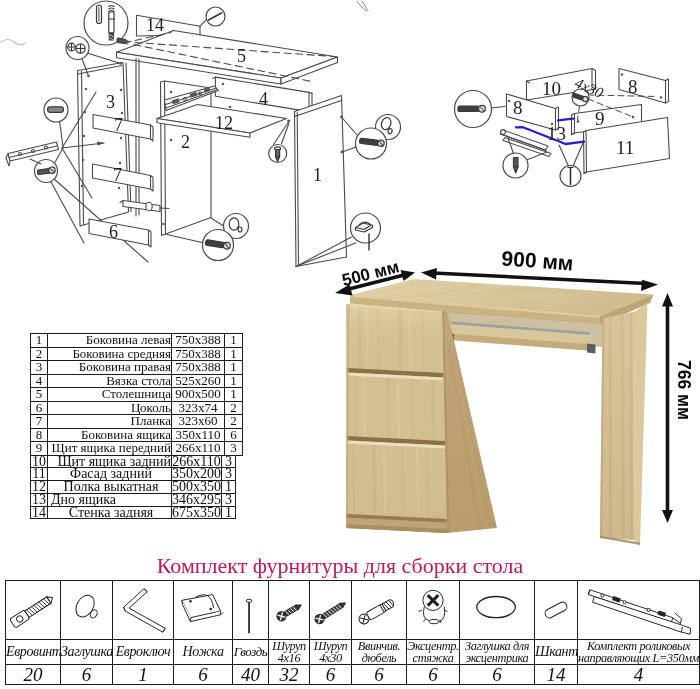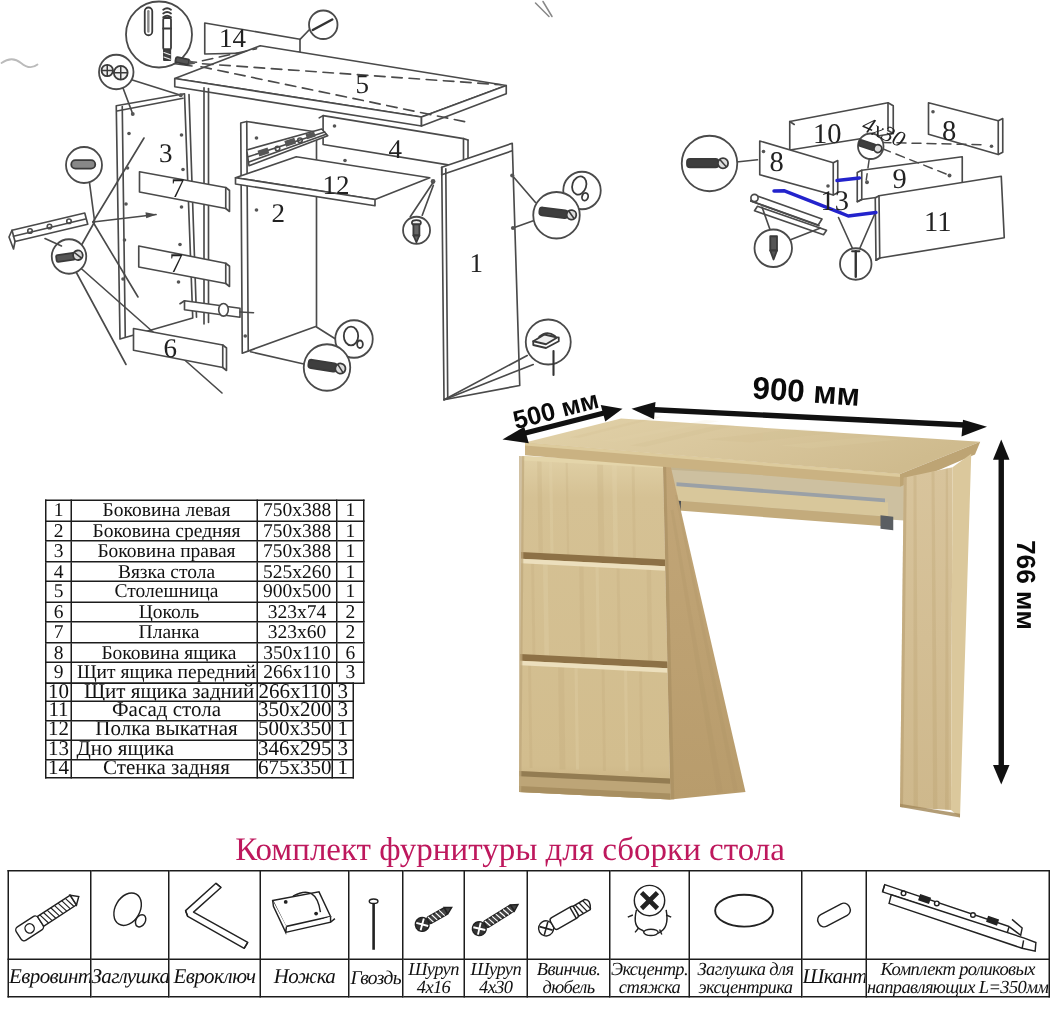--- a/index.html
+++ b/index.html
@@ -9,21 +9,21 @@
   table{border-collapse:collapse;table-layout:fixed;}
   
   #ptA{left:30px;top:333px;width:205px;}
   #ptA td{border:1.3px solid #1c1c1c;padding:0;font-size:13px;line-height:12.2px;height:12.5px;
           color:#111;white-space:nowrap;overflow:hidden;}
   
   #ptB{left:30px;top:454.5px;width:198px;}
   #ptB td{border:1.3px solid #1c1c1c;padding:0;font-size:14px;line-height:11.8px;height:11.8px;
           color:#111;white-space:nowrap;overflow:hidden;}
   .cnum{text-align:center;}
-  .cname{text-align:center;padding-left:3px !important;}
+  .cname{text-align:right;padding-left:3px !important;}
   .csz{text-align:center;}
   .cq{text-align:center;}
   
   #hd{left:15px;top:553px;width:650px;text-align:center;font-size:22px;color:#be185d;}
   
   #hw{left:5px;top:580px;width:694px;}
   #hw td{border:1.4px solid #1c1c1c;padding:0;color:#111;text-align:center;vertical-align:middle;overflow:hidden;font-style:italic;}
   #hw tr.icons td{height:58px;}
   #hw tr.names td{height:22px;font-size:14px;line-height:20px;letter-spacing:-0.4px;}
   #hw tr.qty td{height:19px;font-size:19px;line-height:18px;}
@@ -512,21 +512,21 @@
 <table id="ptB" class="abs">
   <tbody>
       <tr>
         <td class="cnum" style="width:16px">10</td>
         <td class="cname" style="width:120px">&nbsp;Щит ящика задний</td>
         <td class="csz" style="width:49px">266x110</td>
         <td class="cq" style="width:13px">3</td>
       </tr>
   <tr>
         <td class="cnum">11</td>
-        <td class="cname" style="text-align:center">Фасад стола</td>
+        <td class="cname" style="text-align:center">Фасад задний</td>
         <td class="csz">350x200</td>
         <td class="cq">3</td>
       </tr>
   <tr>
         <td class="cnum">12</td>
         <td class="cname" style="text-align:center">Полка выкатная</td>
         <td class="csz">500x350</td>
         <td class="cq">1</td>
       </tr>
   <tr>
@@ -688,14 +688,28 @@
         <td>Ножка</td>
         <td style="font-size:13px">Гвоздь</td>
     <td class="sm2">Шуруп<br>4х16</td>
         <td class="sm2">Шуруп<br>4х30</td>
         <td class="sm2">Ввинчив.<br>дюбель</td>
     <td class="sm2">Эксцентр.<br>стяжка</td>
         <td class="sm2">Заглушка для<br>эксцентрика</td>
         <td>Шкант</td>
     <td class="sm2" style="white-space:nowrap">Комплект роликовых<br>направляющих L=350мм</td>
   </tr>
+  <tr class="qty">
+    <td>20</td>
+        <td>6</td>
+        <td>1</td>
+        <td>6</td>
+        <td>40</td>
+        <td>32</td>
+        <td>6</td>
+        <td>6</td>
+        <td>6</td>
+        <td>6</td>
+        <td>14</td>
+        <td>4</td>
+  </tr>
 </tbody>
   </table>
 
 </body></html>

